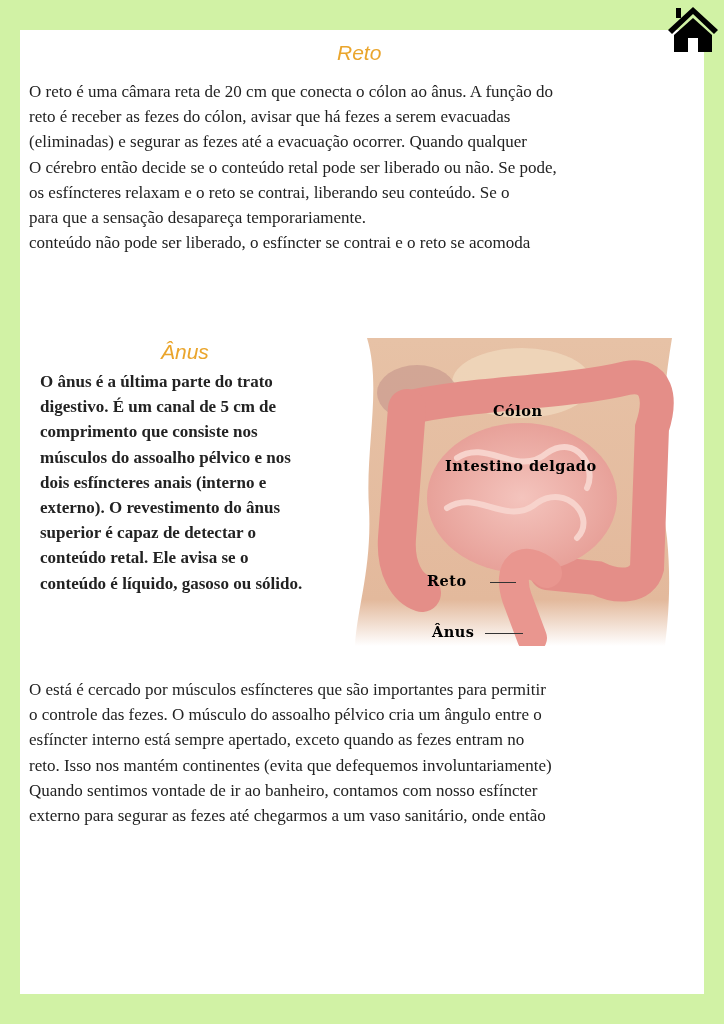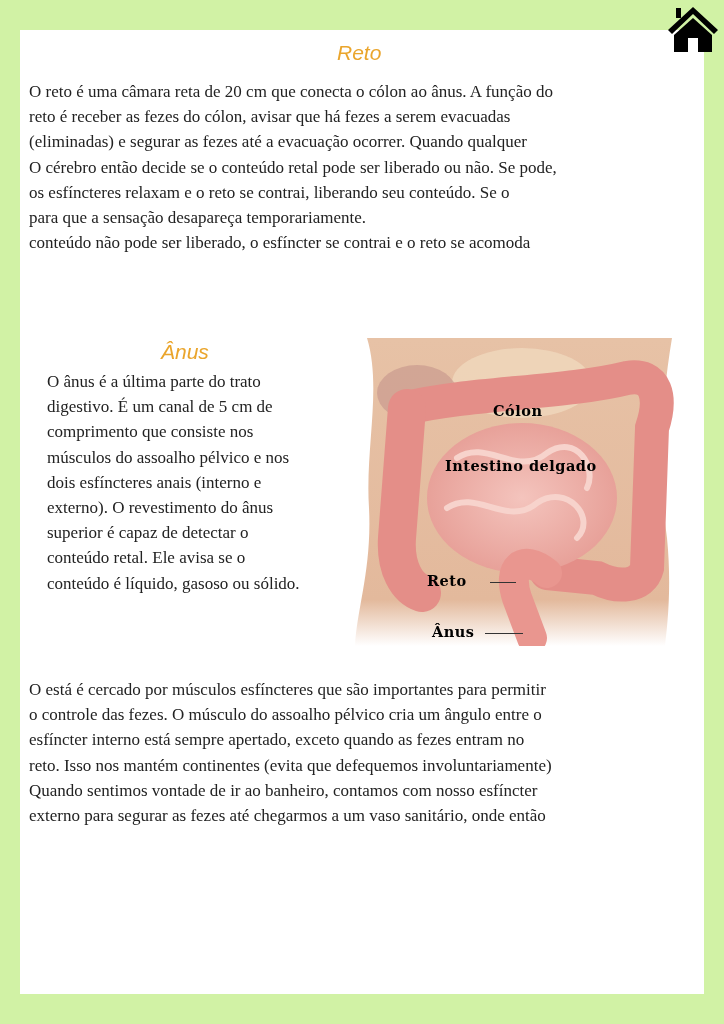--- a/index.html
+++ b/index.html
@@ -53,21 +53,21 @@
   <div>O reto é uma câmara reta de 20 cm que conecta o cólon ao ânus. A função do</div>
   <div>reto é receber as fezes do cólon, avisar que há fezes a serem evacuadas</div>
   <div>(eliminadas) e segurar as fezes até a evacuação ocorrer. Quando qualquer</div>
   <div>O cérebro então decide se o conteúdo retal pode ser liberado ou não. Se pode,</div>
   <div>os esfíncteres relaxam e o reto se contrai, liberando seu conteúdo. Se o</div>
   <div>para que a sensação desapareça temporariamente.</div>
   <div>conteúdo não pode ser liberado, o esfíncter se contrai e o reto se acomoda</div>
 </div>
 
 <div class="heading" style="left:161px; top:340px;">Ânus</div>
-<div class="text" style="left:47px; top:369px;">
+<div class="text" style="left:40px; top:369px;font-weight:bold;">
   <div>O ânus é a última parte do trato</div>
   <div>digestivo. É um canal de 5 cm de</div>
   <div>comprimento que consiste nos</div>
   <div>músculos do assoalho pélvico e nos</div>
   <div>dois esfíncteres anais (interno e</div>
   <div>externo). O revestimento do ânus</div>
   <div>superior é capaz de detectar o</div>
   <div>conteúdo retal. Ele avisa se o</div>
   <div>conteúdo é líquido, gasoso ou sólido.</div>
 </div>

